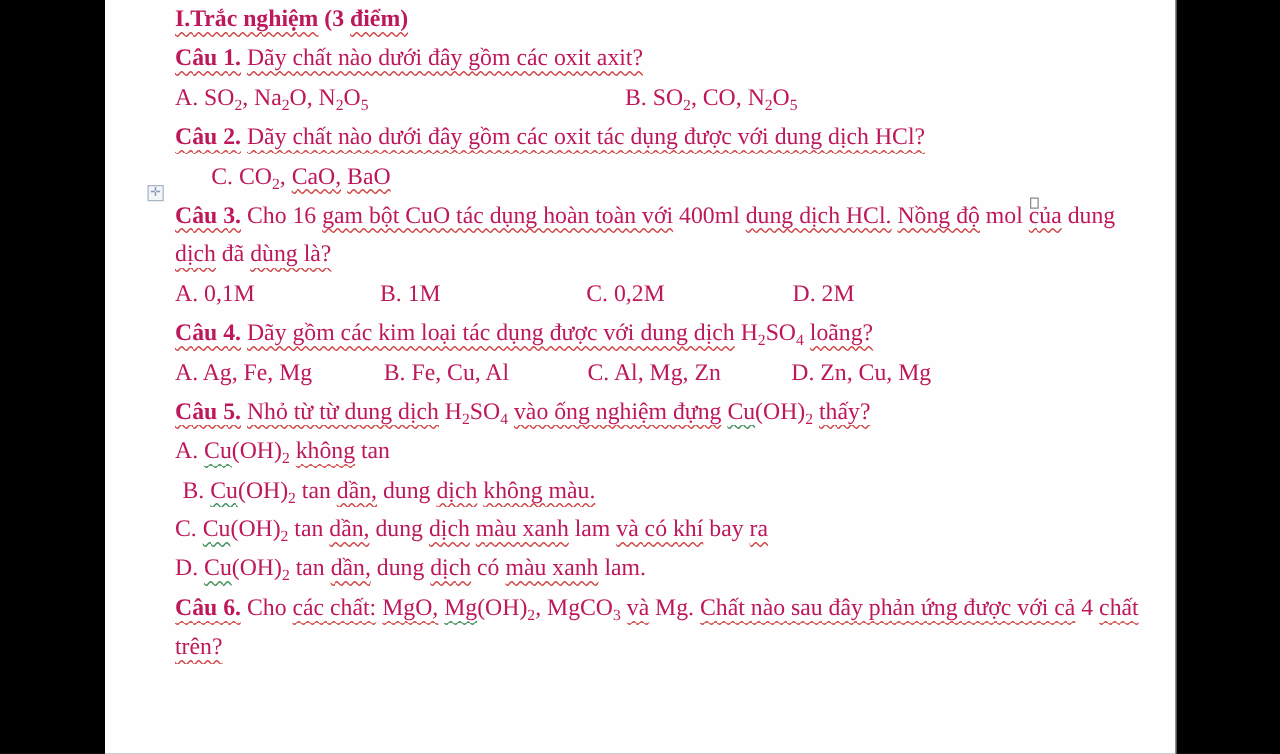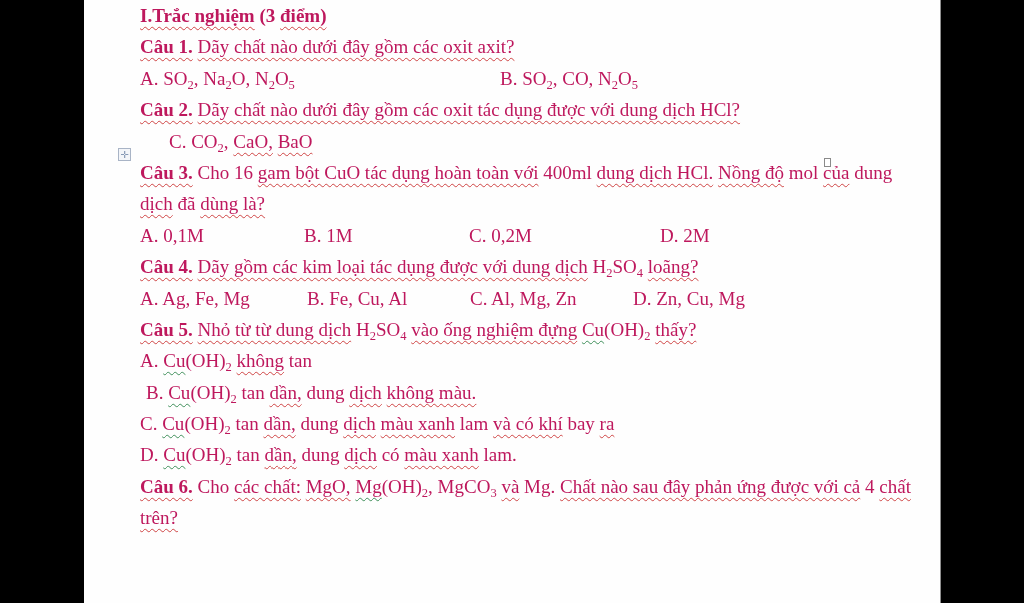--- a/index.html
+++ b/index.html
@@ -75,21 +75,21 @@
       <div class="line">
         <span class="col" style="left: 0px;"><span class="seg bold wavy-r">Câu 3.</span><span class="seg"> Cho 16 </span><span class="seg wavy-r">gam bột CuO tác dụng hoàn toàn với</span><span class="seg"> 400ml </span><span class="seg wavy-r">dung dịch HCl.</span><span class="seg"> </span><span class="seg wavy-r">Nồng độ</span><span class="seg"> mol </span><span class="seg wavy-r tofu">của</span><span class="seg"> dung</span></span>
       </div>
       <div class="line">
         <span class="col" style="left: 0px;"><span class="seg wavy-r">dịch</span><span class="seg"> đã </span><span class="seg wavy-r">dùng là?</span></span>
       </div>
       <div class="line">
         <span class="col" style="left: 0px;"><span class="seg">A. 0,1M</span></span>
         <span class="col" style="left: 164px;"><span class="seg">B. 1M</span></span>
         <span class="col" style="left: 329px;"><span class="seg">C. 0,2M</span></span>
-        <span class="col" style="left: 520px;"><span class="seg">D. 2M</span></span>
+        <span class="col" style="left: 494px;"><span class="seg">D. 2M</span></span>
       </div>
       <div class="line">
         <span class="col" style="left: 0px; text-align: right;"><span class="seg bold wavy-r">Câu 4.</span><span class="seg"> </span><span class="seg wavy-r">Dãy gồm các kim loại tác dụng được với dung dịch</span><span class="seg"> H</span><span class="seg sub">2</span><span class="seg">SO</span><span class="seg sub">4</span><span class="seg"> </span><span class="seg wavy-r">loãng?</span></span>
       </div>
       <div class="line">
         <span class="col" style="left: 167px;"><span class="seg">B. Fe, Cu, Al</span></span>
         <span class="col" style="left: 0px;"><span class="seg">A. Ag, Fe, Mg</span></span>
         <span class="col" style="left: 330px;"><span class="seg">C. Al, Mg, Zn</span></span>
         <span class="col" style="left: 493px;"><span class="seg">D. Zn, Cu, Mg</span></span>
       </div>

